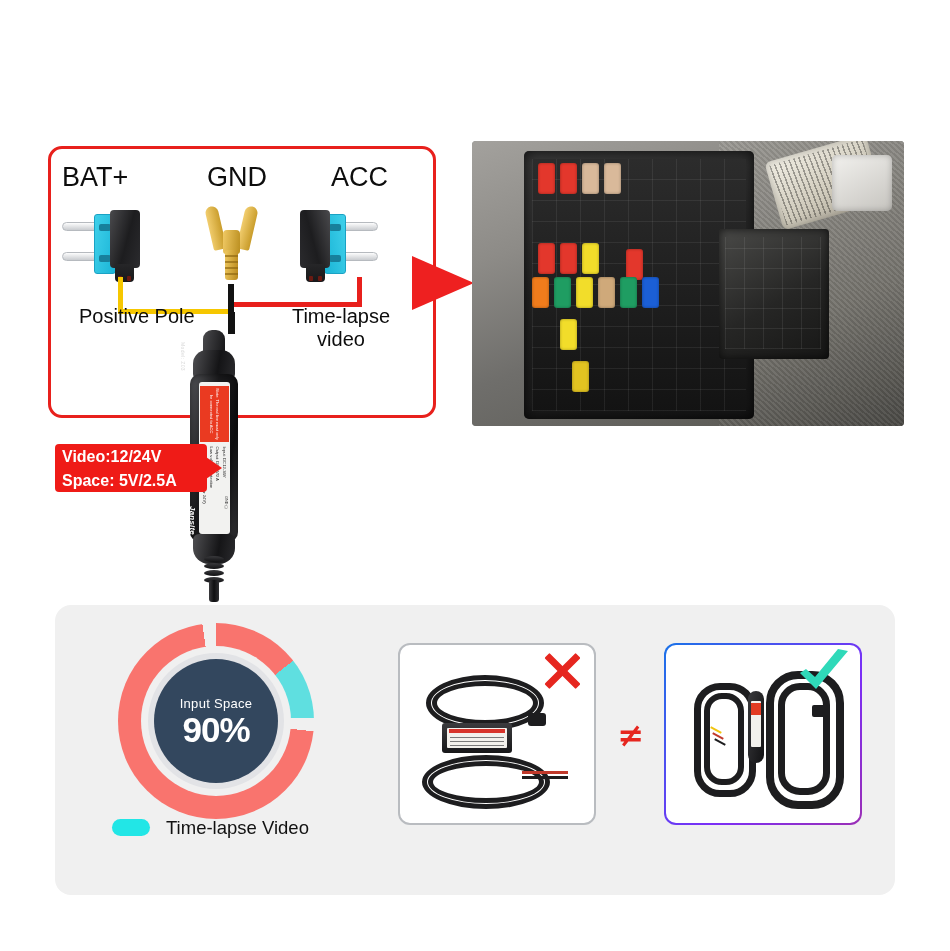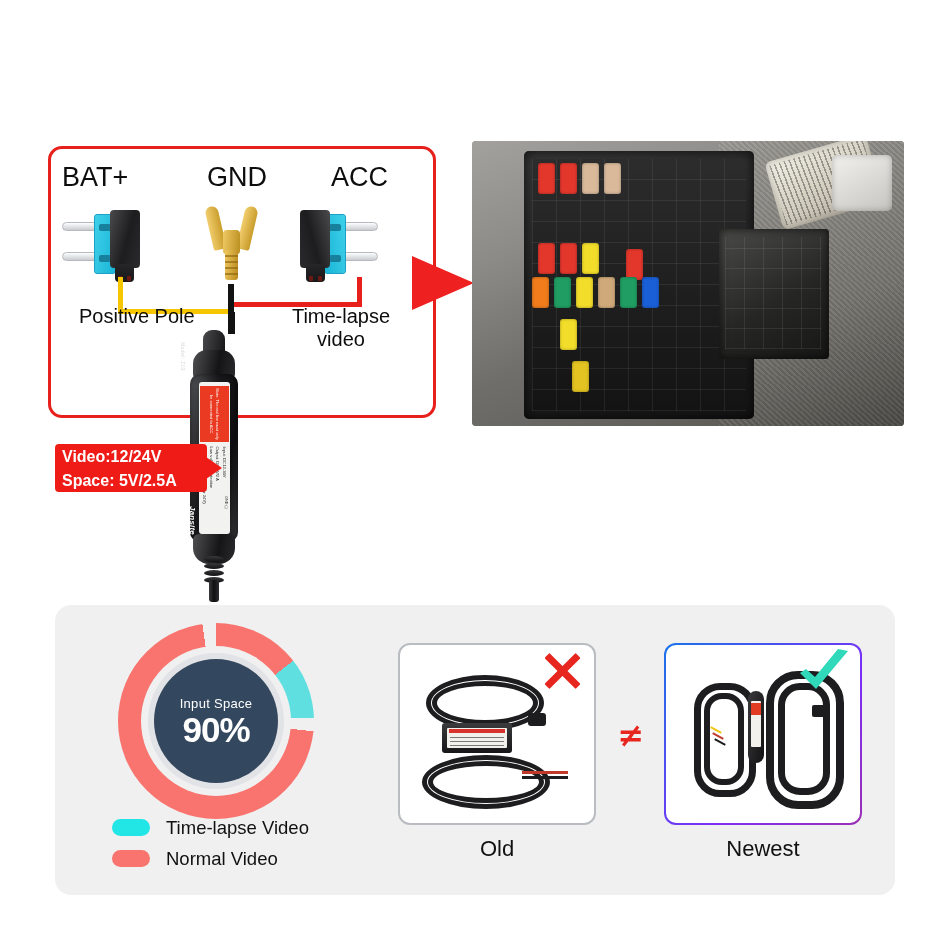--- a/index.html
+++ b/index.html
@@ -338,24 +338,20 @@
       <div class="t1">Input Space</div>
       <div class="t2">90%</div>
     </div>
   </div>
 
   <div class="legend">
     <div class="lg-row">
       <div class="lg-chip" style="background:#22e6e6"></div>
       <div class="lg-txt">Time-lapse Video</div>
     </div>
-    <div class="lg-row">
-      <div class="lg-chip" style="background:#f9746e"></div>
-      <div class="lg-txt">Normal Video</div>
-    </div>
   </div>
 
   <div class="card card-old">
     <div class="coil" style="left:26px;top:30px;width:108px;height:46px;"></div>
     <div class="coil" style="left:32px;top:36px;width:96px;height:34px;"></div>
     <div class="coil" style="left:22px;top:110px;width:118px;height:44px;"></div>
     <div class="coil" style="left:28px;top:116px;width:106px;height:32px;"></div>
     <div class="oldbox" style="left:42px;top:78px;">
       <div class="st">
           <b></b>
@@ -365,36 +361,34 @@
         </div>
     </div>
     <div style="position:absolute;left:128px;top:68px;width:18px;height:13px;border-radius:3px;background:#1d1d1f;"></div>
     <div style="position:absolute;left:122px;top:126px;width:46px;height:3px;background:#c0392b;"></div>
     <div style="position:absolute;left:122px;top:131px;width:46px;height:3px;background:#1d1d1f;"></div>
     <div class="xmark">
         <i></i>
         <i></i>
       </div>
   </div>
-  <div class="card-cap cap-old">Old</div>
 
   <div class="neq">≠</div>
 
   <div class="card card-new">
     <div style="position:absolute;left:28px;top:38px;width:48px;height:100px;border:7px solid #1d1d1f;border-radius:26px;"></div>
     <div style="position:absolute;left:38px;top:48px;width:28px;height:80px;border:6px solid #1d1d1f;border-radius:18px;"></div>
     <div style="position:absolute;left:100px;top:26px;width:62px;height:122px;border:8px solid #1d1d1f;border-radius:32px;"></div>
     <div style="position:absolute;left:112px;top:38px;width:38px;height:98px;border:7px solid #1d1d1f;border-radius:22px;"></div>
     <div style="position:absolute;left:82px;top:46px;width:16px;height:72px;border-radius:8px;background:linear-gradient(100deg,#3a3a3d,#111113);">
       <div style="position:absolute;left:3px;top:10px;width:10px;height:46px;background:#f2f1ec;border-radius:1px;"></div>
       <div style="position:absolute;left:3px;top:12px;width:10px;height:12px;background:#e33b22;"></div>
     </div>
     <div style="position:absolute;left:44px;top:84px;width:12px;height:2px;background:#f1c40f;transform:rotate(28deg);"></div>
     <div style="position:absolute;left:46px;top:90px;width:12px;height:2px;background:#c0392b;transform:rotate(28deg);"></div>
     <div style="position:absolute;left:48px;top:96px;width:12px;height:2px;background:#1d1d1f;transform:rotate(28deg);"></div>
     <div style="position:absolute;left:146px;top:60px;width:16px;height:12px;border-radius:2px;background:#1d1d1f;"></div>
     <svg class="check" viewBox="0 0 60 50">
       <path d="M6 26 L22 42 L54 4 L44 2 L21 30 L12 22 Z" fill="#2fd9b9"></path>
     </svg>
   </div>
-  <div class="card-cap cap-new">Newest</div>
 
 </div>
 
 </body></html>

